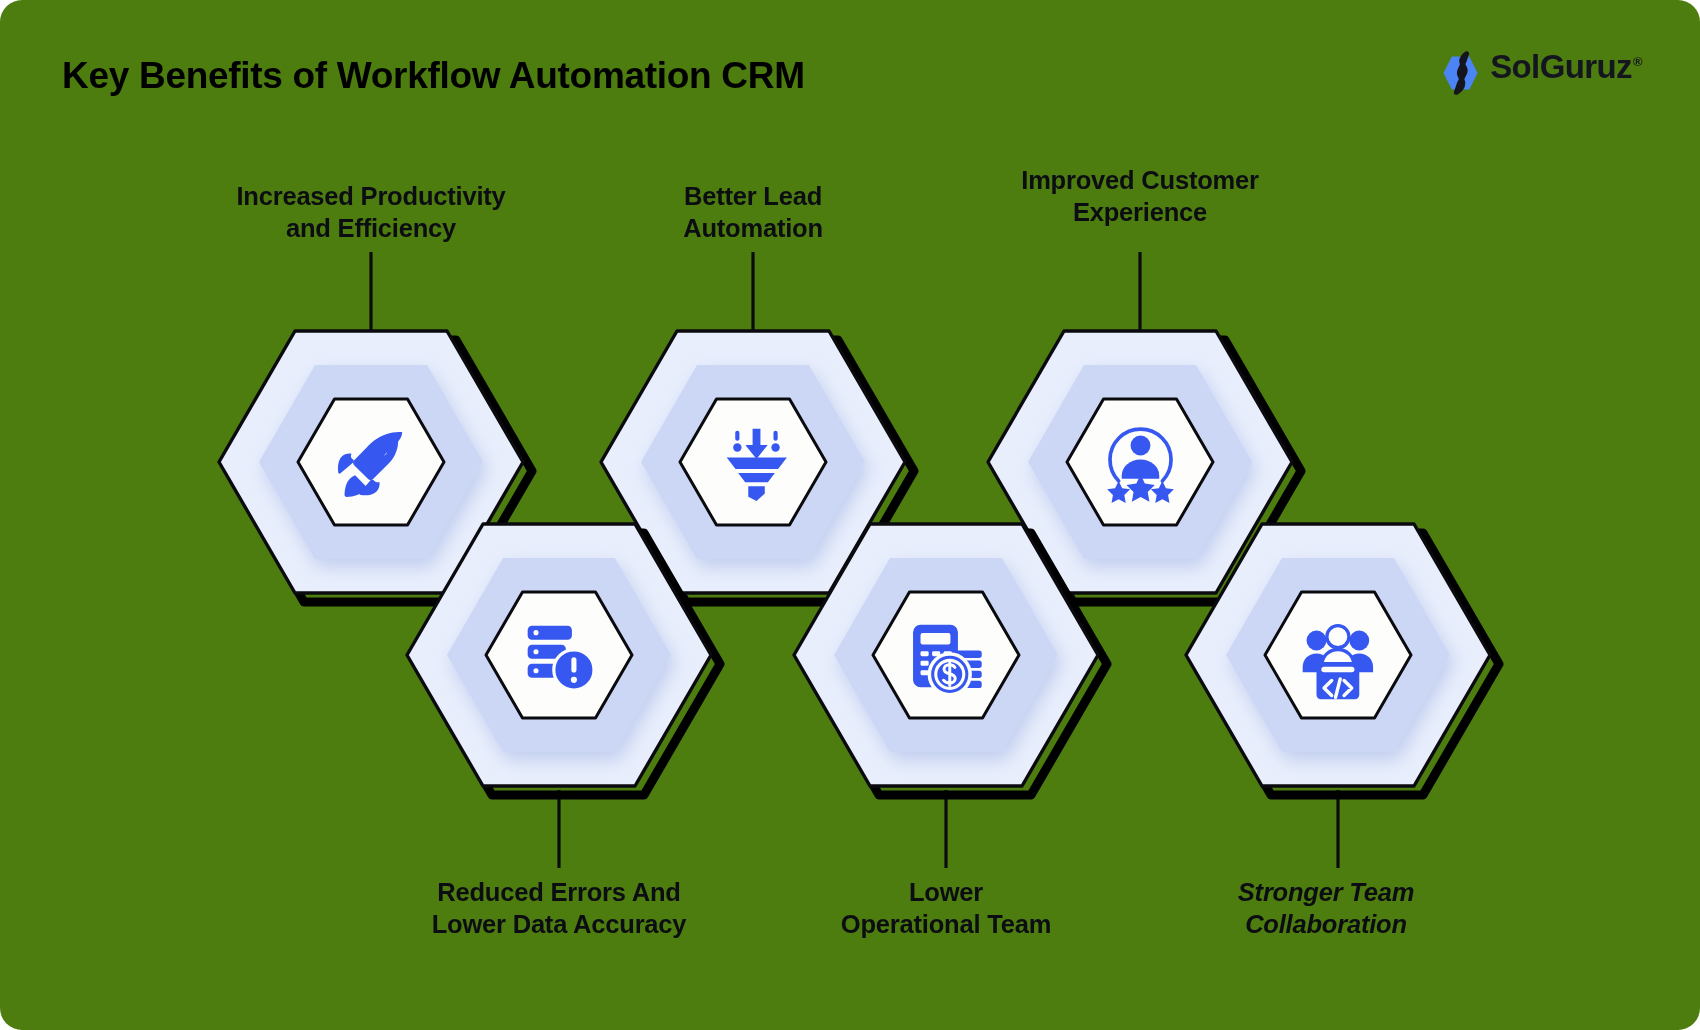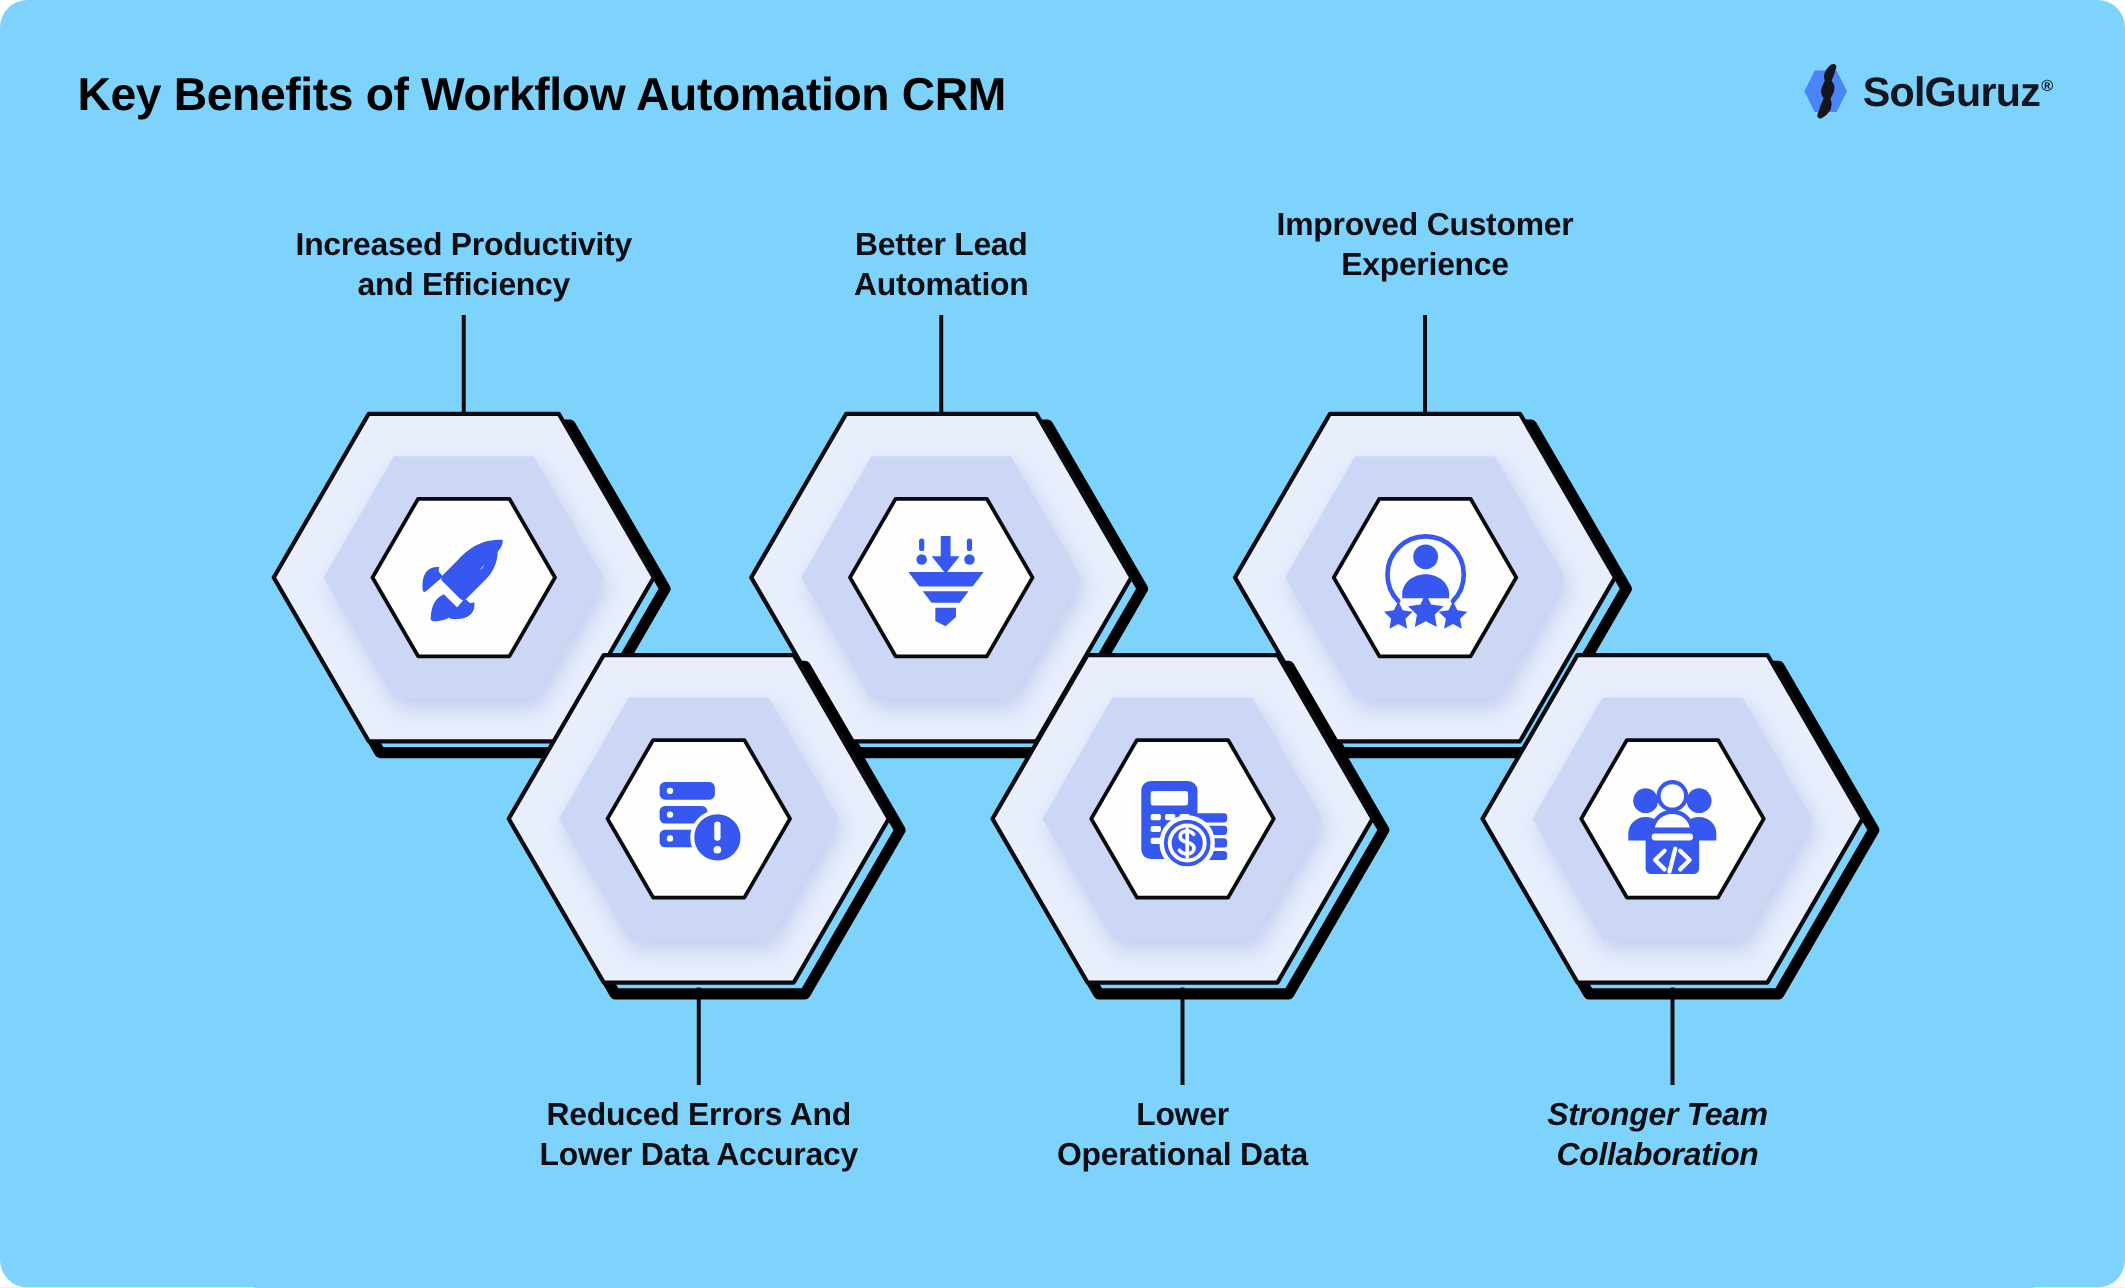--- a/index.html
+++ b/index.html
@@ -11,21 +11,21 @@
     width: 1700px;
     height: 1030px;
     overflow: hidden;
     font-family: "Liberation Sans", sans-serif;
   }
 
   #canvas {
     position: relative;
     width: 1700px;
     height: 1030px;
-    background: #7dd3fc;
+    background: #4d7c0f;
     border-radius: 22px;
     overflow: hidden;
   }
 
   
   #header-title {
     position: absolute;
     left: 62px;
     top: 55px;
     font-size: 37px;
@@ -33,21 +33,20 @@
     letter-spacing: -0.3px;
     color: #000000;
     white-space: nowrap;
   }
 
   #brand-logo {
     position: absolute;
     right: 58px;
     top: 50px;
     display: flex;
-    align-items: center;
     gap: 6px;
   }
   #brand-logo .mark { width: 46px; height: 46px; display:block; }
   #brand-logo .wordmark {
     font-size: 33px;
     font-weight: bold;
     color: #14161f;
     letter-spacing: -0.6px;
     position: relative;
     line-height: 1;
@@ -261,18 +260,18 @@
     <div class="node-label" style="left:371px; top:180px;">Increased Productivity
 and Efficiency</div>
     <div class="node-label" style="left:753px; top:180px;">Better Lead
 Automation</div>
     <div class="node-label" style="left:1140px; top:164px;">Improved Customer
 Experience</div>
 
     <div class="node-label" style="left:559px; top:876px;">Reduced Errors And
 Lower Data Accuracy</div>
     <div class="node-label" style="left:946px; top:876px;">Lower
-Operational Data</div>
+Operational Team</div>
     <div class="node-label" style="left:1326px; top:876px;font-style:italic;">Stronger Team
 Collaboration</div>
 
   </div>
 </div>
 
 </body></html>

